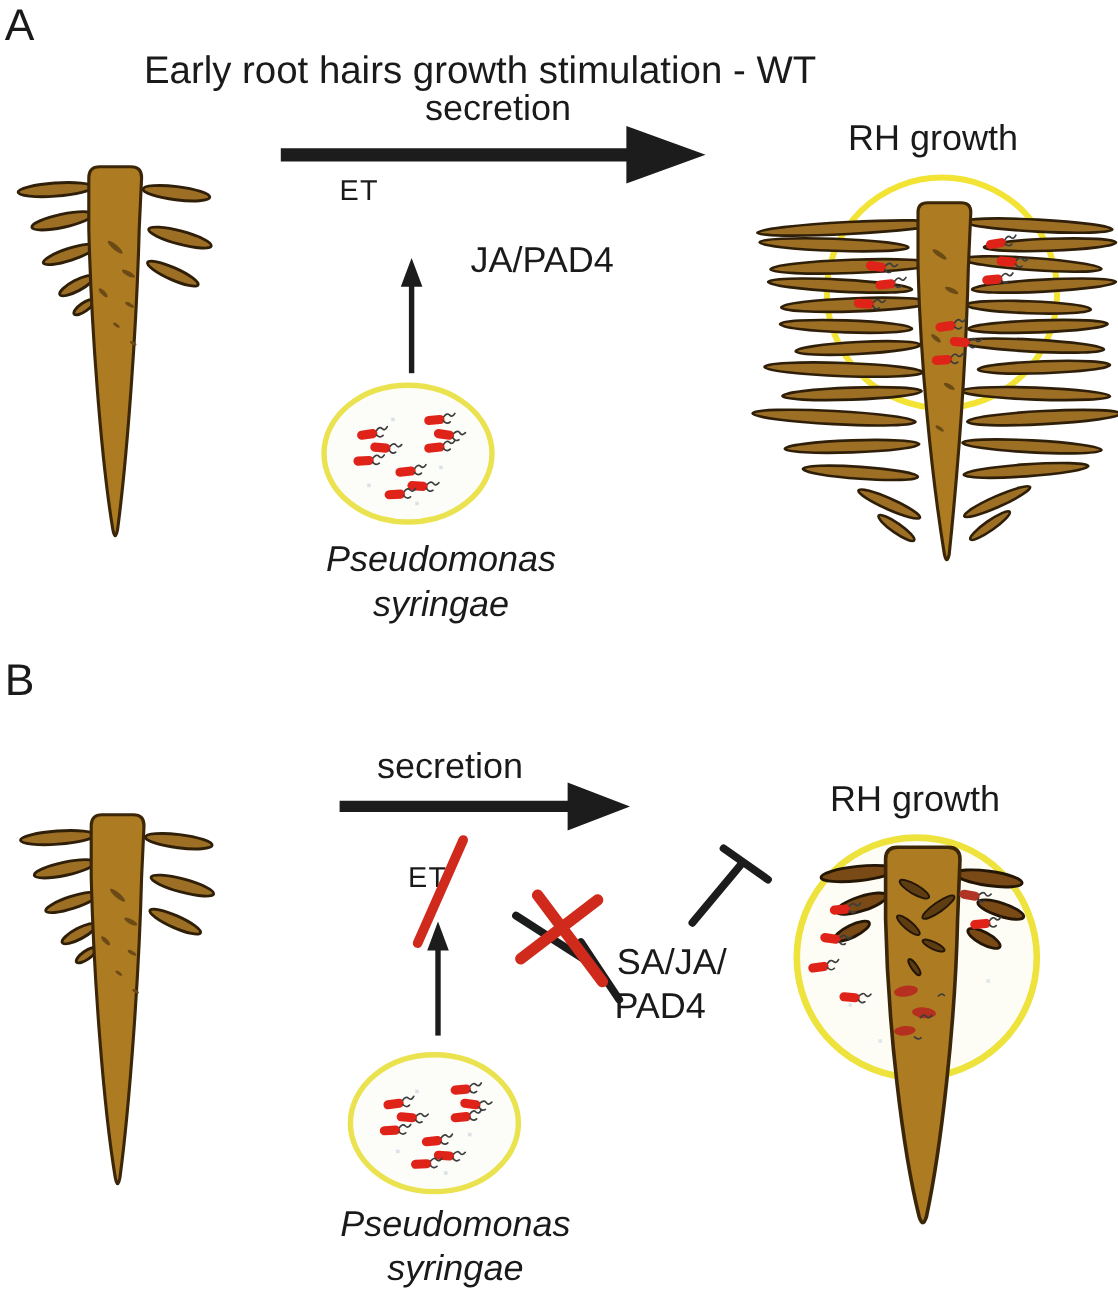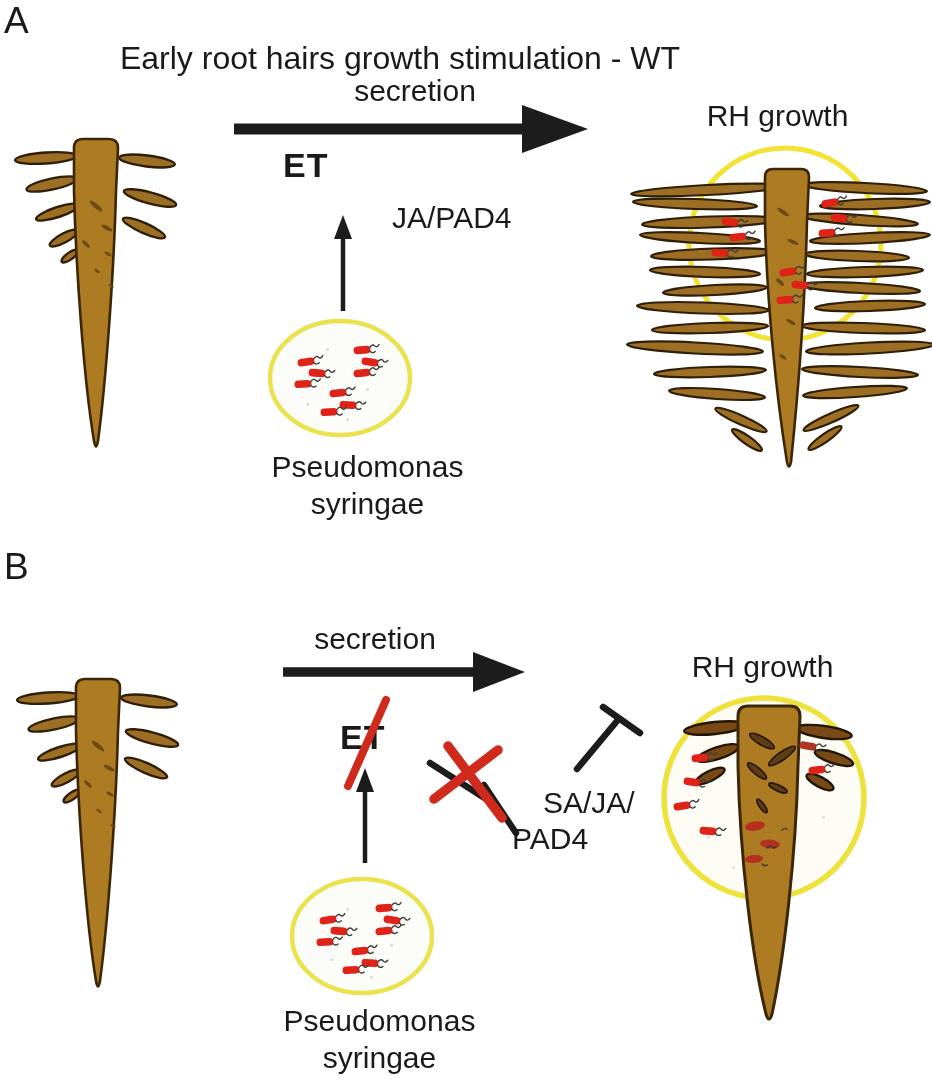--- a/index.html
+++ b/index.html
@@ -6,22 +6,22 @@
   .canvas{
     position:relative;width:932px;height:1080px;background:#ffffff;overflow:hidden;
     font-family:"Liberation Sans", sans-serif;color:#1a1a1a;
   }
   .abs{position:absolute;}
   .txt{position:absolute;color:#1a1a1a;white-space:nowrap;}
   .center{text-align:center;white-space:normal;}
   .panel-letter{font-size:37px;}
   .title{font-size:32px;}
   .lbl{font-size:30px;}
-  .ital{}
-  .hormone{font-size:34px;font-weight:bold;letter-spacing:1px;}
+  .ital{font-style:italic;}
+  .hormone{font-size:24px;font-weight:normal;letter-spacing:1px;}
   svg{display:block;overflow:visible;}
 </style>
 </head>
 <body>
 
 <div class="canvas">
 
   <svg width="0" height="0" style="position:absolute" aria-hidden="true">
     <defs>
       <g id="bact">
@@ -193,21 +193,21 @@
   </svg>
 
   <svg class="abs" style="left:412px;top:733px;" width="118" height="108" viewBox="0 0 118 108">
     <line x1="18" y1="30" x2="85" y2="73" stroke="#1c1c1c" stroke-width="6.5" stroke-linecap="round"></line>
     <line x1="72" y1="52" x2="104" y2="100" stroke="#1c1c1c" stroke-width="6.5" stroke-linecap="round"></line>
     <g stroke="#cf2a1c" stroke-width="9.5" stroke-linecap="round">
       <line x1="36" y1="13" x2="90" y2="85"></line>
       <line x1="22" y1="66" x2="86" y2="17"></line>
     </g>
   </svg>
-  <div class="txt lbl" style="left:543px;top:786px;">SA/JA/</div>
+  <div class="txt lbl" style="left:514px;top:786px;">SA/JA/</div>
   <div class="txt lbl" style="left:512px;top:822px;">PAD4</div>
 
   <svg class="abs" style="left:563px;top:693px;" width="85" height="85" viewBox="0 0 85 85">
     <line x1="14" y1="76" x2="54" y2="28" stroke="#1c1c1c" stroke-width="6.5" stroke-linecap="round"></line>
     <line x1="40" y1="14" x2="77" y2="40" stroke="#1c1c1c" stroke-width="6.5" stroke-linecap="round"></line>
   </svg>
 
   <svg class="abs" style="left:288px;top:876px;" width="150" height="122" viewBox="0 0 150 122">
     <ellipse cx="74" cy="60" rx="70" ry="57" fill="#fcfdf9" stroke="#eae24f" stroke-width="4.5"></ellipse>
     <g fill="#ccd8e0" opacity="0.7">

